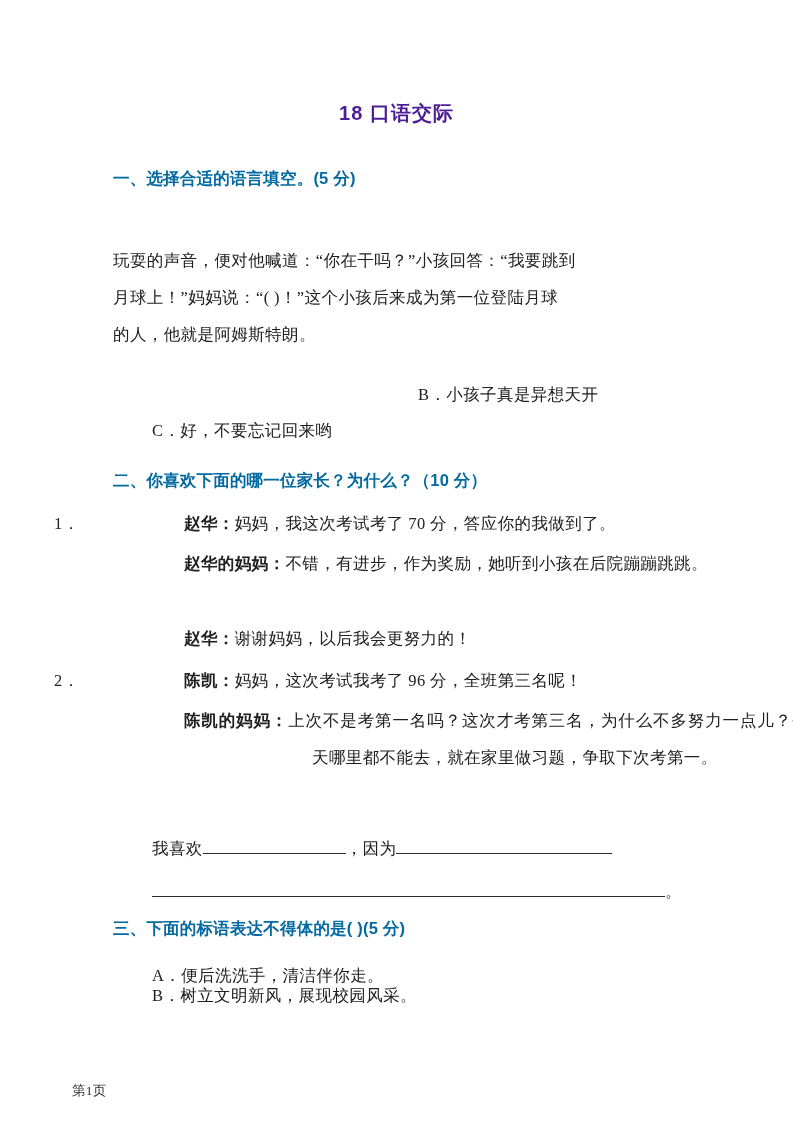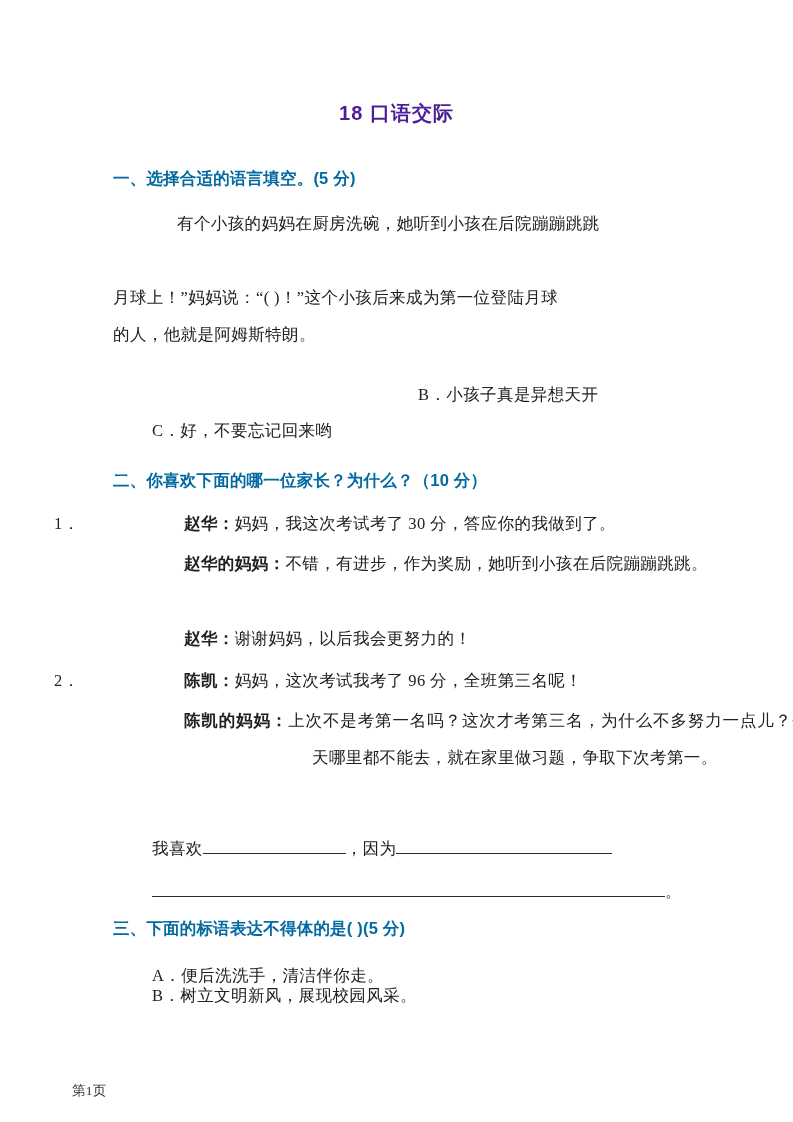--- a/index.html
+++ b/index.html
@@ -148,31 +148,31 @@
 </head>
 <body>
 
 <div class="page">
 
   <div class="doc-title">18  口语交际</div>
 
 
   <div class="sec-head" style="top:168px;">一、选择合适的语言填空。(5 分)</div>
 
-  <div class="para kai" style="left:113px; top:205px; width:568px; text-indent:64px;">有个小孩的妈妈在厨房洗碗，她听到小孩在后院蹦蹦跳跳</div>
+  <div class="para kai" style="left:113px; top:242px; width:568px;">玩耍的声音，便对他喊道：“你在干吗？”小孩回答：“我要跳到</div>
   <div class="para kai" style="left:113px; top:279px; width:568px;">月球上！”妈妈说：“(        )！”这个小孩后来成为第一位登陆月球</div>
   <div class="para kai" style="left:113px; top:316px; width:568px;">的人，他就是阿姆斯特朗。</div>
 
   <div class="opt kai" style="left:418px; top:377px;">B．小孩子真是异想天开</div>
   <div class="opt kai" style="left:152px; top:413px;">C．好，不要忘记回来哟</div>
 
   <div class="sec-head" style="top:470px;">二、你喜欢下面的哪一位家长？为什么？（10 分）</div>
 
   <div class="dlg kai hang" style="left:184px; top:505px; width:497px;">
-    <span class="num">1．</span><span class="who">赵华：</span><span>妈妈，我这次考试考了 30 分，答应你的我做到了。</span>
+    <span class="num">1．</span><span class="who">赵华：</span><span>妈妈，我这次考试考了 70 分，答应你的我做到了。</span>
   </div>
 
   <div class="dlg kai hang2" style="left:184px; top:545px; width:497px;">
     <span class="who">赵华的妈妈：</span><span>不错，有进步，作为奖励，她听到小孩在后院蹦蹦跳跳。</span>
   </div>
 
   <div class="dlg kai hang" style="left:184px; top:620px; width:497px;">
     <span class="who">赵华：</span><span>谢谢妈妈，以后我会更努力的！</span>
   </div>
 

